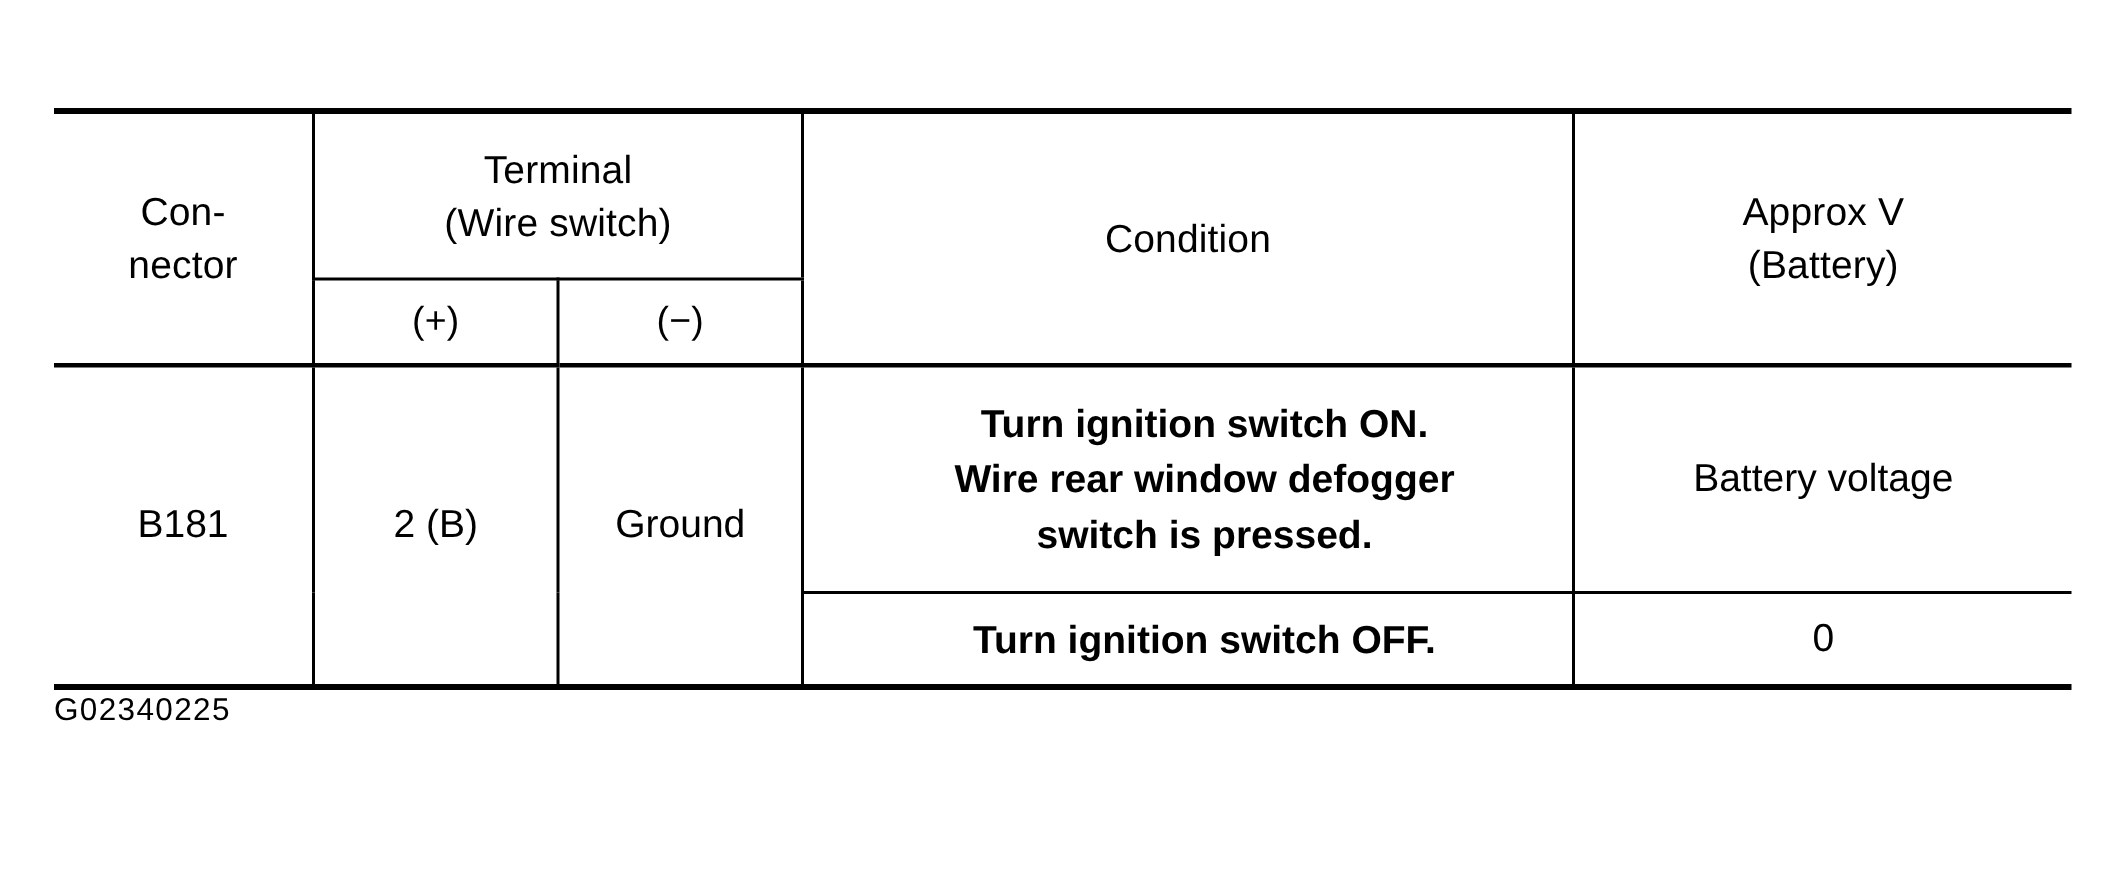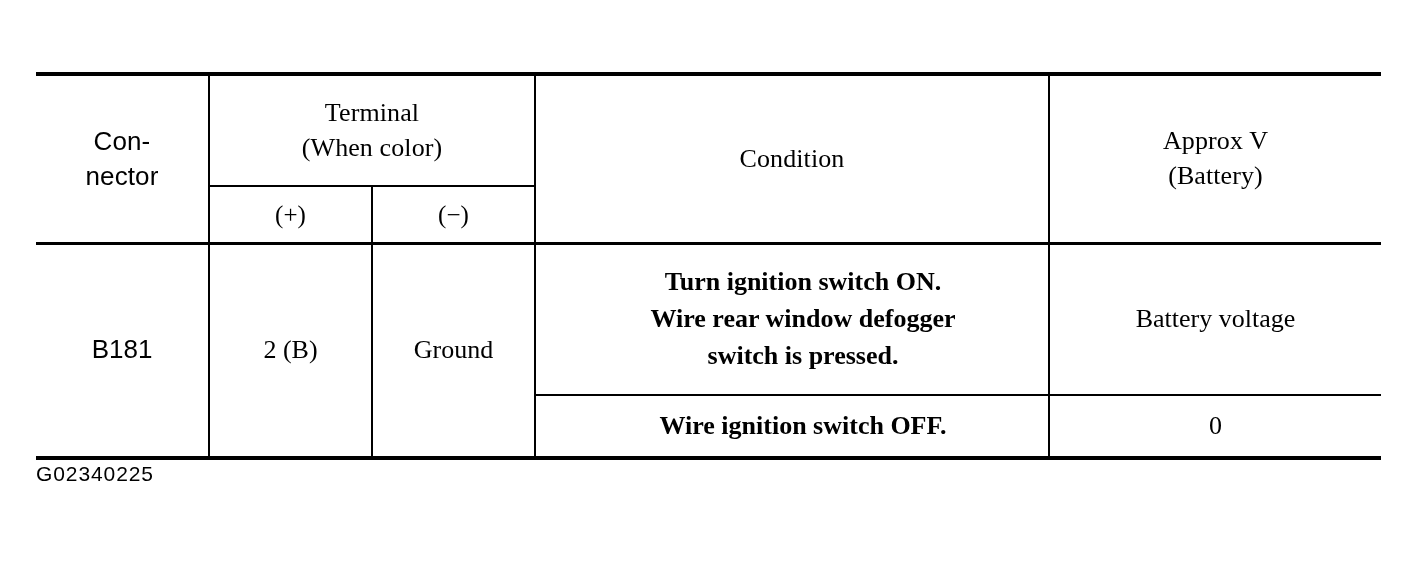--- a/index.html
+++ b/index.html
@@ -42,21 +42,21 @@
   }
 
   table.spec td {
     padding: 0;
     vertical-align: middle;
     text-align: center;
     border: 0;
   }
 
   
-  .vl   { border-left: 2px solid #000 !important; font-family: Liberation Serif, serif; }
+  .vl   { border-left: 2px solid #000 !important; }
   
   .hb   { border-bottom: 2px solid #000 !important; }
 
   
   .c-conn { width: 172px; }
   .c-pos  { width: 162px; }
   .c-neg  { width: 162px; }
   .c-cond { width: 512px; }
   .c-volt { width: 331px; }
   .c-term { width: 324px; }
@@ -119,21 +119,21 @@
           <td class="c-conn" rowspan="2">
             <div class="hdr-text">
               <span class="linebreak">Con-</span>
               <span class="linebreak">nector</span>
             </div>
           </td>
 
           <td class="c-term vl hb" colspan="2">
             <div class="hdr-text">
               <span class="linebreak">Terminal</span>
-              <span class="linebreak">(When color)</span>
+              <span class="linebreak">(Wire switch)</span>
             </div>
           </td>
 
           <td class="c-cond vl" rowspan="2">
             <div class="hdr-text">Condition</div>
           </td>
 
           <td class="c-volt vl" rowspan="2">
             <div class="hdr-text">
               <span class="linebreak">Approx V</span>
@@ -170,21 +170,21 @@
             <span class="linebreak">switch is pressed.</span>
           </td>
 
           <td class="c-volt vl hb" style="border-top:3px solid #000;">
             <div class="cell-text">Battery voltage</div>
           </td>
         </tr>
 
         <tr class="row-b2">
           <td class="c-cond vl cond-text">
-            <span class="linebreak nowrap">Wire ignition switch OFF.</span>
+            <span class="linebreak nowrap">Turn ignition switch OFF.</span>
           </td>
           <td class="c-volt vl">
             <div class="cell-text">0</div>
           </td>
         </tr>
 
       </tbody>
     </table>
   </div>
 

